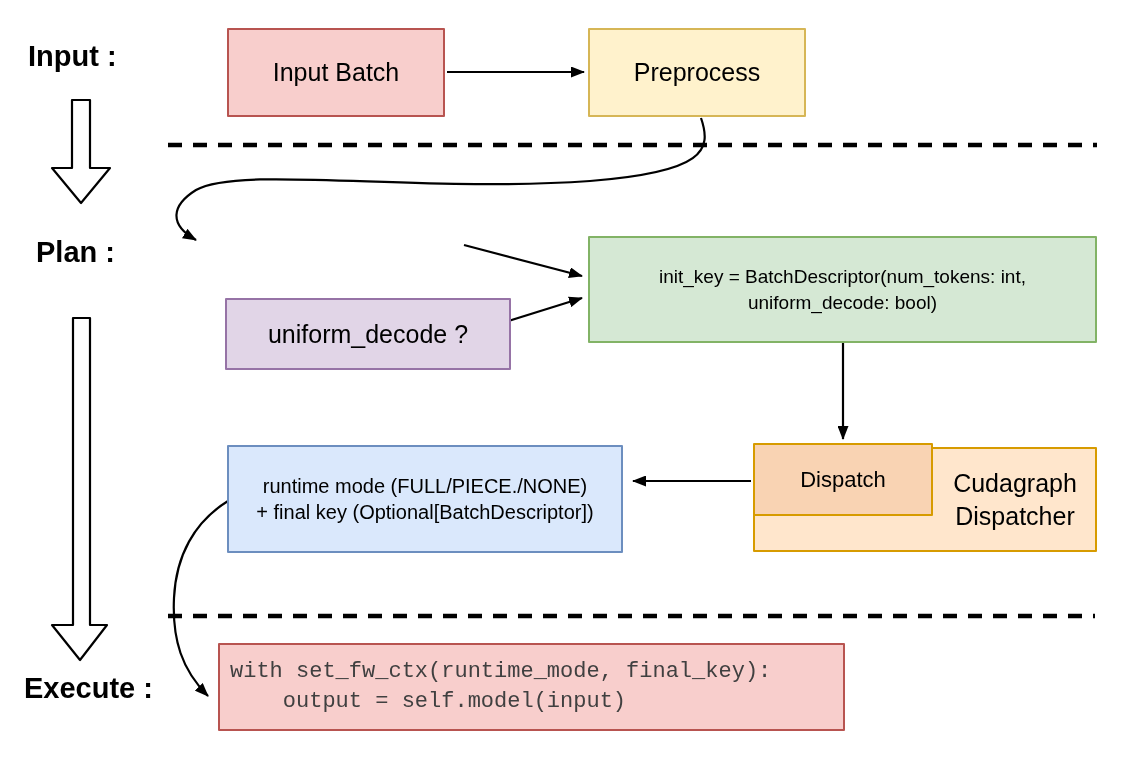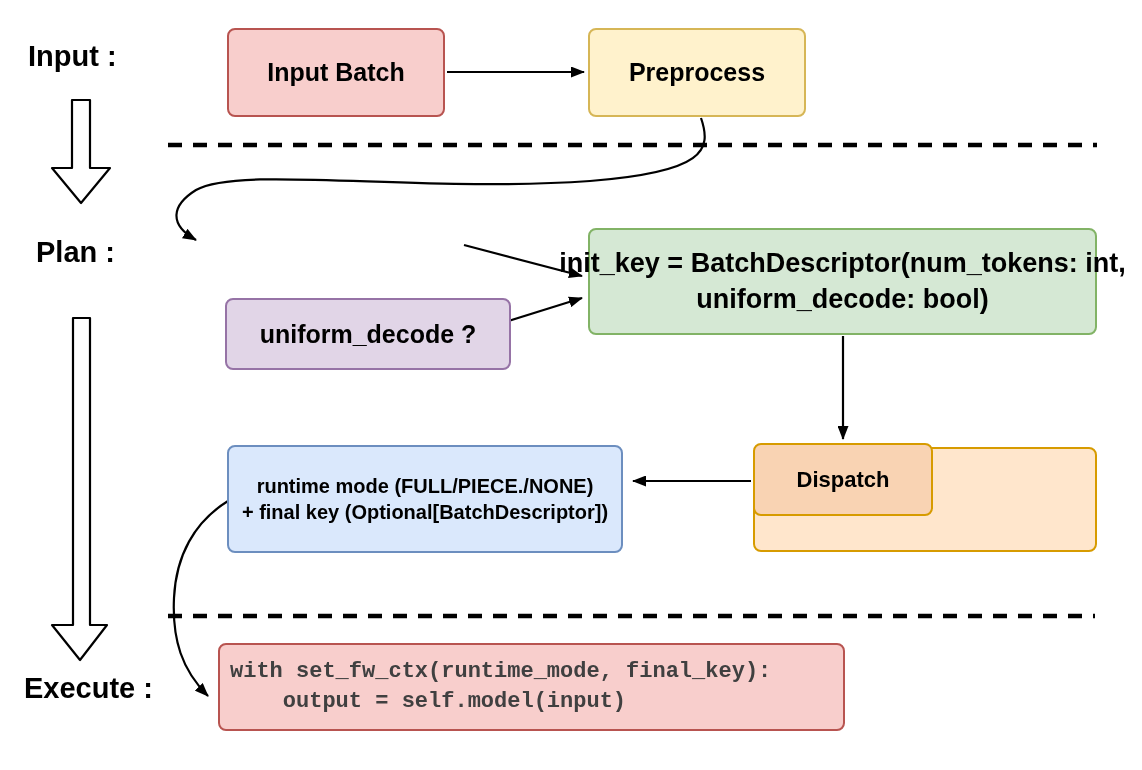--- a/index.html
+++ b/index.html
@@ -15,48 +15,47 @@
     position:absolute;
     font-weight:bold;
     font-size:29px;
     color:#000;
     white-space:nowrap;
   }
   .node{
     position:absolute;
     box-sizing:border-box;
     border:2px solid;
-    border-radius:8px;
+    border-radius:1px;
     display:flex;
     flex-direction:column;
     align-items:center;
     justify-content:center;
     text-align:left;
     color:#000;
     line-height:1.32;
-    font-weight:bold;
   }
   .node div{white-space:pre;}
   .pink   {background:#f8cecc;border-color:#b85450;}
   .yellow {background:#fff2cc;border-color:#d6b656;}
   .purple {background:#e1d5e7;border-color:#9673a6;}
   .green  {background:#d5e8d4;border-color:#82b366;}
   .blue   {background:#dae8fc;border-color:#6c8ebf;}
   .orange-outer{background:#ffe6cc;border-color:#d79b00;}
   .orange-inner{background:#f9d3b3;border-color:#d79b00;}
   .codebox{
     align-items:flex-start;
     padding-left:10px;
     font-family:"Liberation Mono", monospace;
     font-size:22px;
     color:#404040;
     line-height:1.38;
   }
   .f25{font-size:25px;}
-  .f23{font-size:27px;}
+  .f23{font-size:19px;margin-top:8px;}
   .f22{font-size:22px;}
   .f20{font-size:20px;}
   .cud-label{
     position:absolute;
     display:flex;flex-direction:column;
     align-items:center;justify-content:center;
     text-align:center;color:#000;font-size:25px;line-height:1.3;
   }
 </style>
 </head>
@@ -102,20 +101,24 @@
   <div class="node purple f25" style="left:225px;top:298px;width:286px;height:72px;">
     <div>uniform_decode ?</div>
   </div>
 
   <div class="node green f23" style="left:588px;top:228px;width:509px;height:107px;">
     <div>init_key = BatchDescriptor(num_tokens: int,</div>
     <div>uniform_decode: bool)</div>
   </div>
 
   <div class="node orange-outer" style="left:753px;top:447px;width:344px;height:105px;"></div>
+  <div class="cud-label" style="left:933px;top:447px;width:164px;height:105px;">
+    <div>Cudagraph</div>
+    <div>Dispatcher</div>
+  </div>
   <div class="node orange-inner f22" style="left:753px;top:443px;width:180px;height:73px;">
     <div>Dispatch</div>
   </div>
 
   <div class="node blue f20" style="left:227px;top:445px;width:396px;height:108px;">
     <div>runtime mode (FULL/PIECE./NONE)</div>
     <div>+ final key (Optional[BatchDescriptor])</div>
   </div>
 
   <div class="node pink codebox" style="left:218px;top:643px;width:627px;height:88px;">

